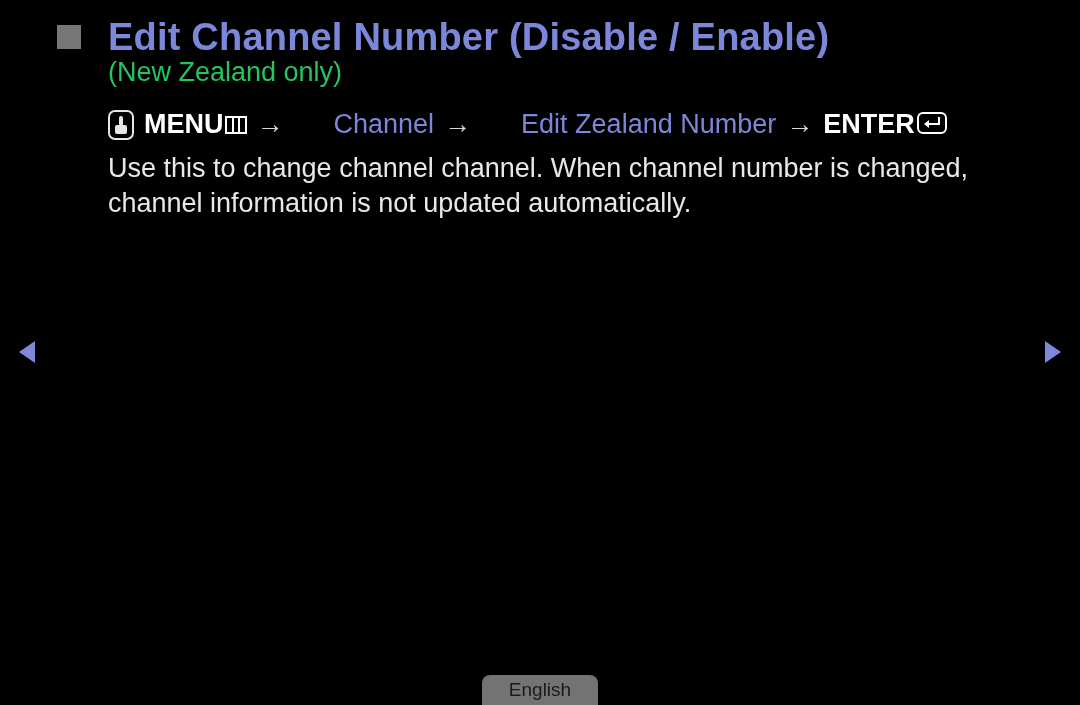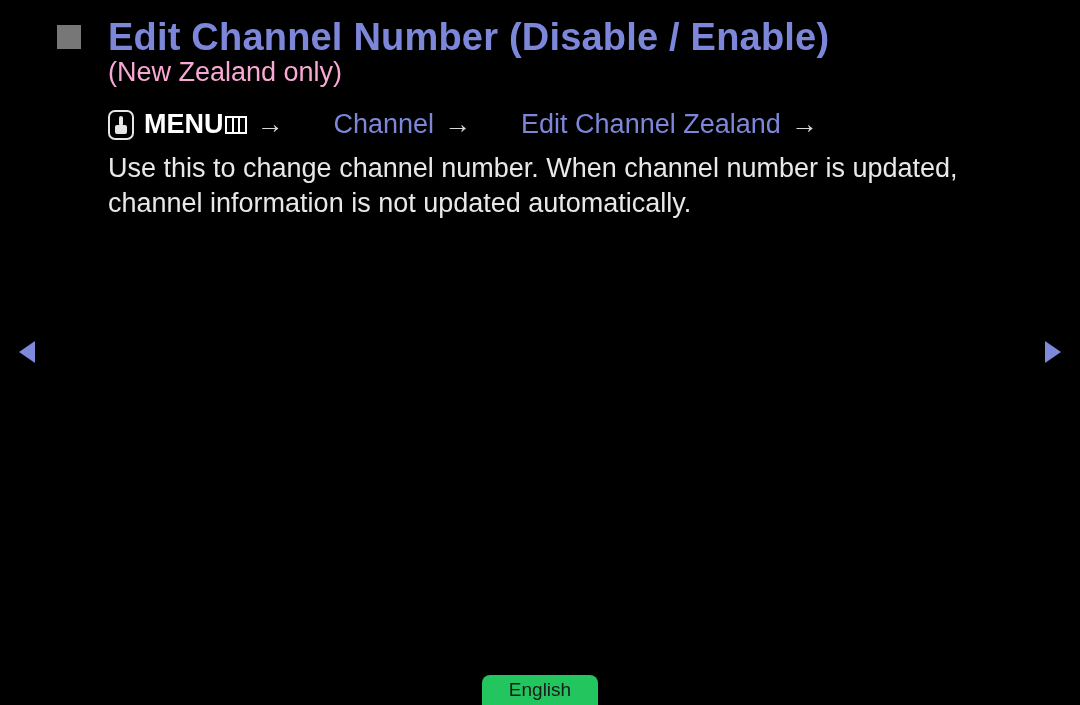--- a/index.html
+++ b/index.html
@@ -38,21 +38,21 @@
     font-weight: 600;
     color: #7d87d9;
     letter-spacing: .2px;
   }
 
   .subtitle {
     position: absolute;
     left: 108px;
     top: 57px;
     font-size: 27px;
-    color: #f9a8d4;
+    color: #22c55e;
   }
 
   
   .pathrow {
     position: absolute;
     left: 108px;
     top: 109px;
     font-size: 27px;
     color: #e2e2e2;
     display: flex;
@@ -191,21 +191,21 @@
     border-left: 16px solid #7f89da;
   }
 
   
   .lang-btn {
     position: absolute;
     left: 482px;
     bottom: 0;
     width: 116px;
     height: 30px;
-    background: #22c55e;
+    background: #737373;
     color: #1a1a1a;
     font-size: 19px;
     text-align: center;
     line-height: 30px;
     border-top-left-radius: 8px;
     border-top-right-radius: 8px;
     cursor: pointer;
   }
 </style>
 </head>
@@ -220,25 +220,28 @@
   <div class="subtitle">(New Zealand only)</div>
 
   <div class="pathrow">
     <span class="remote-icon"></span>
     <span>
       <span class="w">MENU</span><span class="menu-grid"></span>
     </span>
     <span class="arrow">→</span>
     <span class="b">Channel</span>
     <span class="arrow">→</span>
-    <span class="b">Edit Channel Zealand</span>
+    <span class="b">Edit Zealand Number</span>
     <span class="arrow">→</span>
+    <span>
+      <span class="w">ENTER</span><span class="enter-icon"><span class="stem"></span><span class="bar"></span><span class="head"></span></span>
+    </span>
   </div>
 
-  <div class="body-text">Use this to change channel number. When channel number is updated, channel information is not updated automatically.</div>
+  <div class="body-text">Use this to change channel channel. When channel number is changed, channel information is not updated automatically.</div>
 
   <div class="nav-arrow nav-prev"></div>
 
   <div class="nav-arrow nav-next"></div>
 
   <div class="lang-btn">English</div>
 
 </div>
 
 </body></html>

